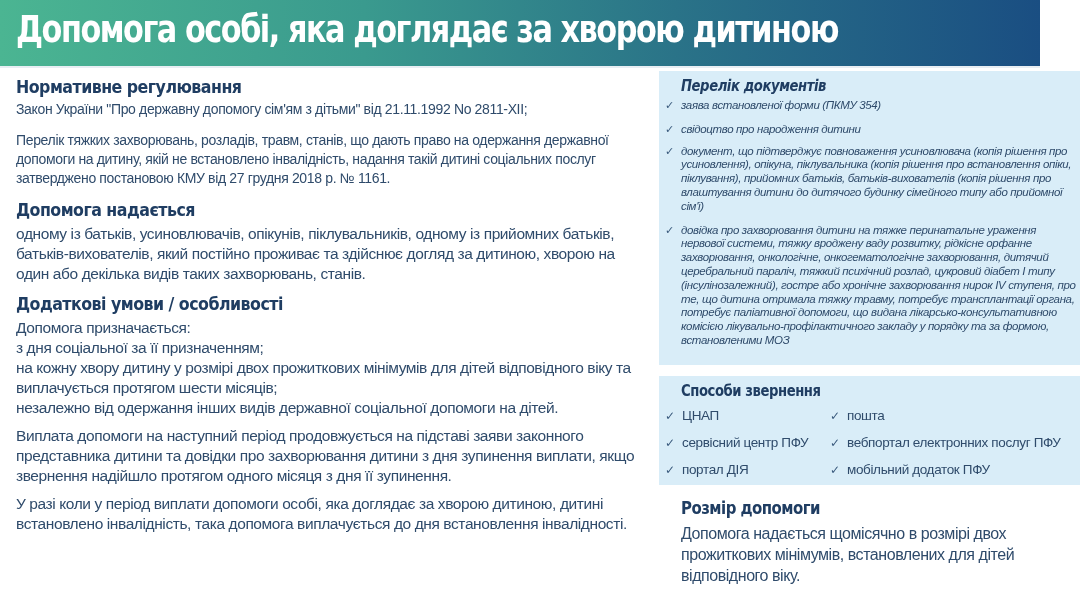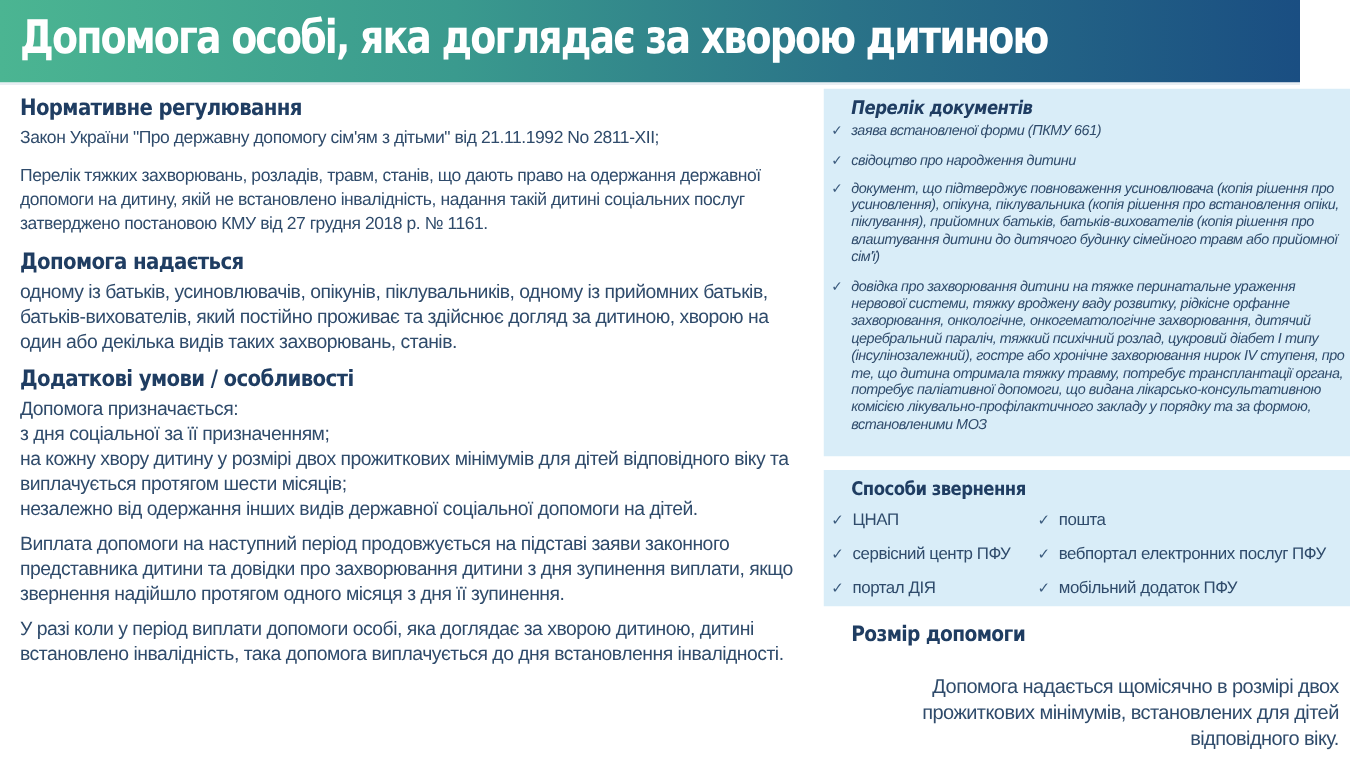--- a/index.html
+++ b/index.html
@@ -74,21 +74,21 @@
   }
   .way .check { top: 1px; font-size: 12px; }
 
   .size-block { position: absolute; left: 681px; top: 498px; width: 390px; }
   .size-title {
     font-family: "DejaVu Sans", sans-serif;
     font-weight: bold; font-size: 17px; color: #1f3d62; letter-spacing: -0.6px;
     transform: scaleX(0.88); transform-origin: left top; white-space: nowrap;
   }
   .size-text {
-    margin-top: 21px; font-size: 16px; line-height: 21px; color: #2f4b6b; letter-spacing: -0.45px; text-align: right;
+    margin-top: 5px; font-size: 16px; line-height: 21px; color: #2f4b6b; letter-spacing: -0.45px;
   }
 </style>
 </head>
 <body>
 
 <div class="header">
   <div class="header-title">Допомога особі, яка доглядає за хворою дитиною</div>
 </div>
 
 <div class="left">
@@ -121,29 +121,29 @@
     <div class="gap-m"></div>
     <p class="p big">У разі коли у період виплати допомоги особі, яка доглядає за хворою дитиною, дитині встановлено інвалідність, така допомога виплачується до дня встановлення інвалідності.</p>
   </section>
 </div>
 
 <div class="docs-panel">
   <div class="panel-title">Перелік документів</div>
   <ul class="doc-list">
     <li class="doc-item">
       <span class="check">✓</span>
-      <span>заява встановленої форми (ПКМУ 661)</span>
+      <span>заява встановленої форми (ПКМУ 354)</span>
     </li>
     <li class="doc-item" style="margin-bottom:8px">
       <span class="check">✓</span>
       <span>свідоцтво про народження дитини</span>
     </li>
     <li class="doc-item">
       <span class="check">✓</span>
-      <span>документ, що підтверджує повноваження усиновлювача (копія рішення про усиновлення), опікуна, піклувальника (копія рішення про встановлення опіки, піклування), прийомних батьків, батьків-вихователів (копія рішення про влаштування дитини до дитячого будинку сімейного травм або прийомної сім'ї)</span>
+      <span>документ, що підтверджує повноваження усиновлювача (копія рішення про усиновлення), опікуна, піклувальника (копія рішення про встановлення опіки, піклування), прийомних батьків, батьків-вихователів (копія рішення про влаштування дитини до дитячого будинку сімейного типу або прийомної сім'ї)</span>
     </li>
     <li class="doc-item">
       <span class="check">✓</span>
       <span>довідка про захворювання дитини на тяжке перинатальне ураження нервової системи, тяжку вроджену ваду розвитку, рідкісне орфанне захворювання, онкологічне, онкогематологічне захворювання, дитячий церебральний параліч, тяжкий психічний розлад, цукровий діабет I типу (інсулінозалежний), гостре або хронічне захворювання нирок IV ступеня, про те, що дитина отримала тяжку травму, потребує трансплантації органа, потребує паліативної допомоги, що видана лікарсько-консультативною комісією лікувально-профілактичного закладу у порядку та за формою, встановленими МОЗ</span>
     </li>
   </ul>
 </div>
 
 <div class="ways-panel">
   <div class="panel-title">Способи звернення</div>

